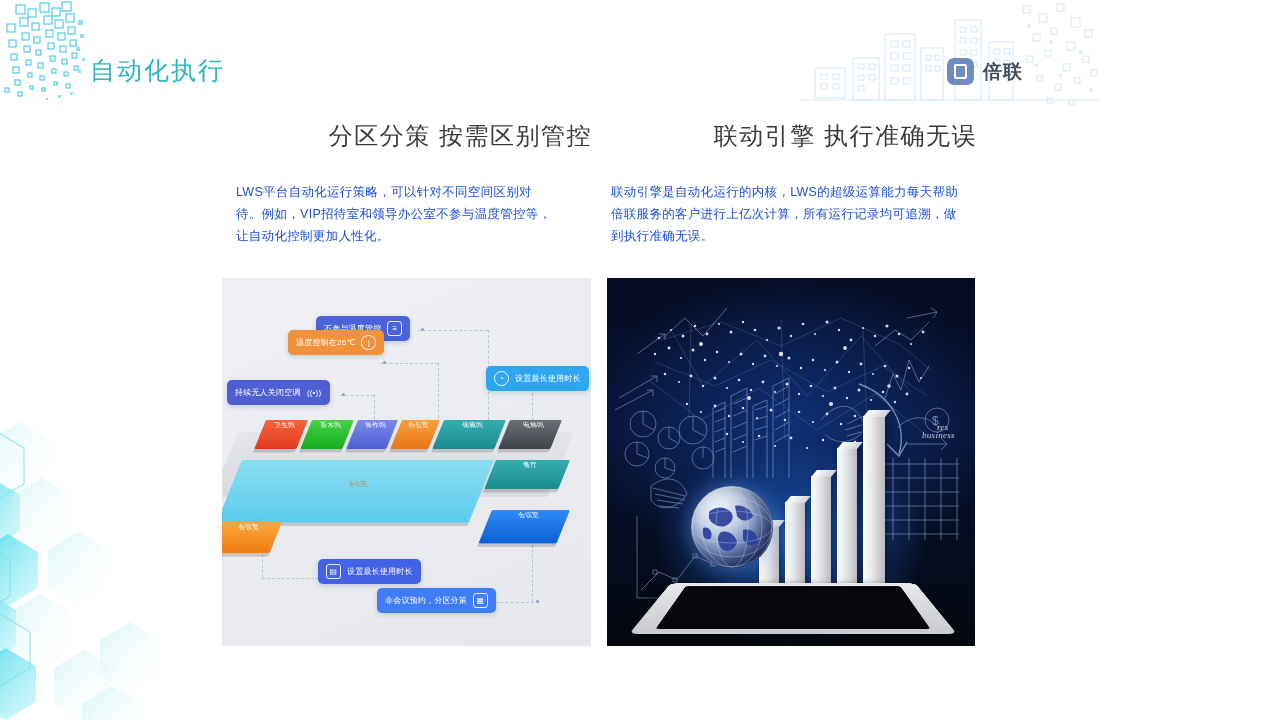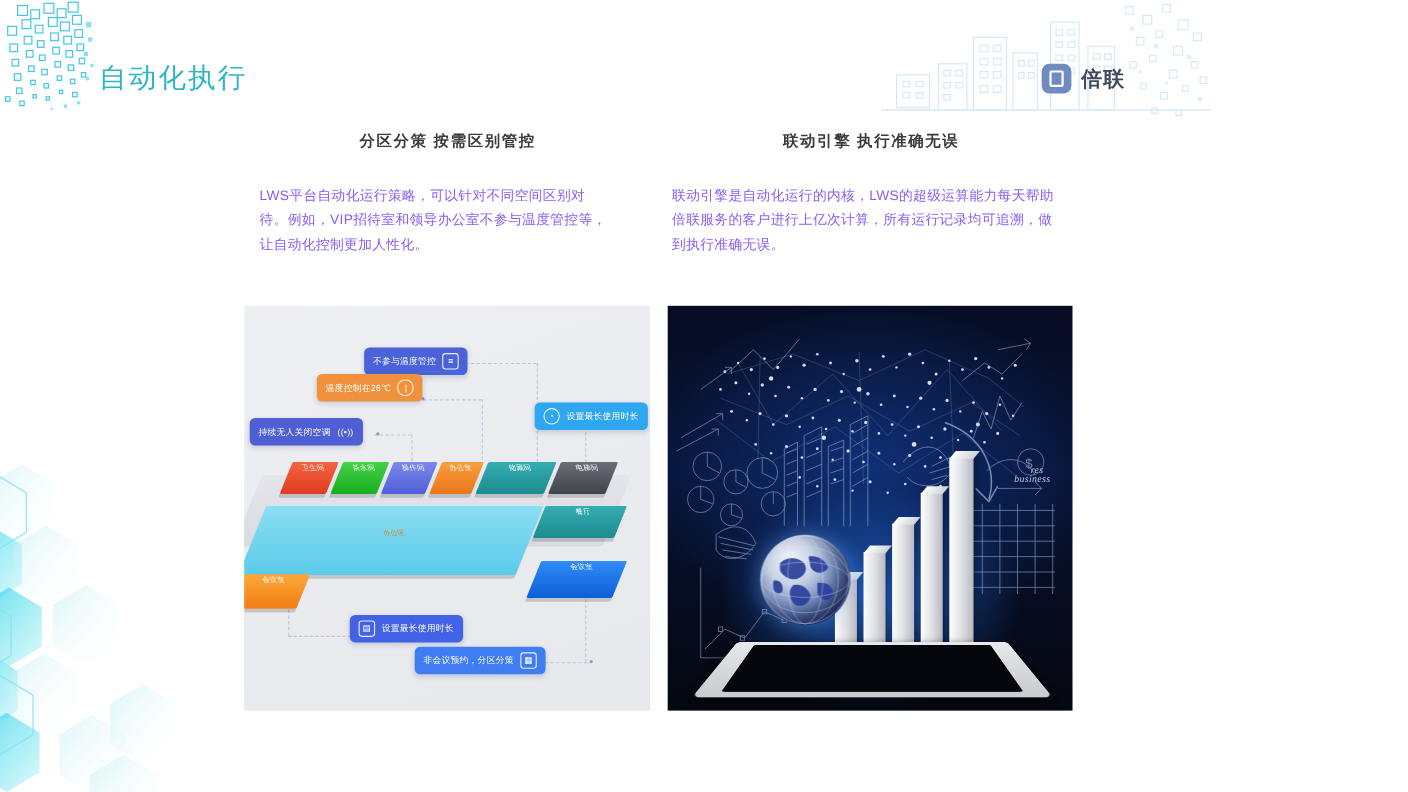--- a/index.html
+++ b/index.html
@@ -74,32 +74,32 @@
     color: #3f4a5a;
     letter-spacing: 1px;
   }
 
   
   .col { position: absolute; }
   .col-left  { left: 222px; top: 120px; width: 370px; }
   .col-right { left: 607px; top: 120px; width: 370px; }
 
   .col-heading {
-    font-size: 14px;
+    font-size: 24px;
     color: #3b3b3b;
     letter-spacing: 1.5px;
-    text-align: center;
-    font-weight: 700;
+    text-align: right;
+    font-weight: 400;
     white-space: nowrap;
   }
   .col-body {
     margin-top: 30px;
     font-size: 12.5px;
     line-height: 1.75;
-    color: #8b5cf6;
+    color: #1d4ed8;
     letter-spacing: 0.3px;
     text-align: left;
   }
   .col-left .col-body  { padding-left: 14px; padding-right: 40px; }
   .col-right .col-body { padding-left: 4px;  padding-right: 8px; }
 
   
   .pic {
     position: absolute;
     overflow: hidden;
@@ -432,26 +432,26 @@
       <div class="fp-line" style="left:40px; top:300px; width:62px; height:0; border-top-width:1px;"></div>
       <div class="fp-line" style="left:310px; top:252px; width:0; height:72px; border-left-width:1px;"></div>
       <div class="fp-line" style="left:268px; top:324px; width:44px; height:0; border-top-width:1px;"></div>
 
       <div class="fp-dot" style="left:199px; top:50px;"></div>
       <div class="fp-dot" style="left:161px; top:83px;"></div>
       <div class="fp-dot" style="left:120px; top:115px;"></div>
       <div class="fp-dot" style="left:102px; top:298px;"></div>
       <div class="fp-dot" style="left:314px; top:322px;"></div>
 
-      <div class="fp-badge b-blue" style="left:109px; top:38px;">
+      <div class="fp-badge b-blue" style="left:94px; top:38px;">
         <span>不参与温度管控</span>
         <span class="gl">≡</span>
       </div>
 
-      <div class="fp-badge b-orange" style="left:66px; top:62px;">
+      <div class="fp-badge b-orange" style="left:66px; top:52px;">
         <span>温度控制在26℃</span>
         <span class="gl" style="border-radius:7px;">|</span>
       </div>
 
       <div class="fp-badge b-indigo" style="left:5px; top:102px;">
         <span>持续无人关闭空调</span>
         <span class="gl" style="border:none;">((•))</span>
       </div>
 
       <div class="fp-badge b-cyan" style="left:264px; top:88px;">

